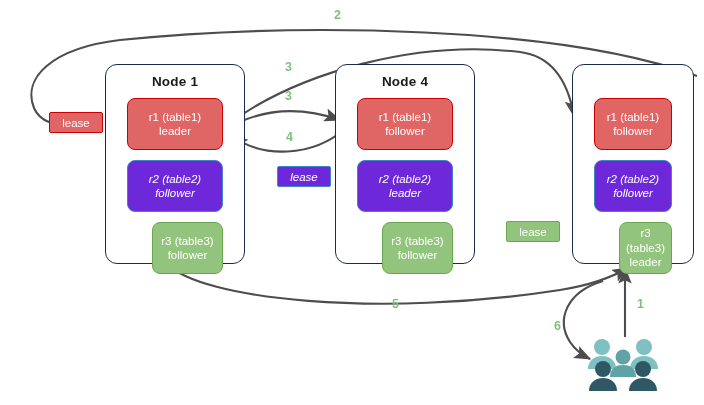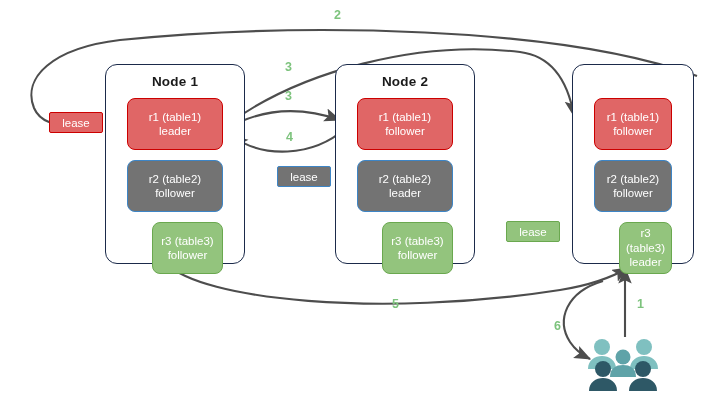--- a/index.html
+++ b/index.html
@@ -36,21 +36,21 @@
     display:flex;flex-direction:column;
     align-items:center;justify-content:center;
     color:#ffffff;font-size:11.5px;line-height:14.5px;
     text-align:center;
   }
   .replica .l1,.replica .l2{display:block;}
   .rep-0{top:0px;}
   .rep-1{top:62px;}
   .rep-2{top:124px;margin-left:25px;}
   .c-red{background:#e06666;border:1.6px solid #cc0000;}
-  .c-blue{background:#737373;border:1.6px solid #3d85c6;}
+  .c-blue{background:#6d28d9;border:1.6px solid #3d85c6;font-style:italic;}
   .c-green{background:#93c47d;border:1.6px solid #6aa84f;}
 
   
   .lease{
     position:absolute;
     border-radius:2px;
     box-sizing:border-box;
     display:flex;align-items:center;justify-content:center;
     color:#ffffff;font-size:11.5px;
     height:21px;width:54px;
@@ -107,21 +107,21 @@
         <span class="l2">follower</span>
       </div>
       <div class="replica rep-2 c-green">
         <span class="l1">r3 (table3)</span>
         <span class="l2">follower</span>
       </div>
     </div>
   </div>
 
   <div class="node" style="left:335px;top:64px;width:140px;height:200px;">
-    <div class="node-title">Node 2</div>
+    <div class="node-title">Node 4</div>
     <div class="replicas">
       <div class="replica rep-0 c-red">
         <span class="l1">r1 (table1)</span>
         <span class="l2">follower</span>
       </div>
       <div class="replica rep-1 c-blue">
         <span class="l1">r2 (table2)</span>
         <span class="l2">leader</span>
       </div>
       <div class="replica rep-2 c-green">

